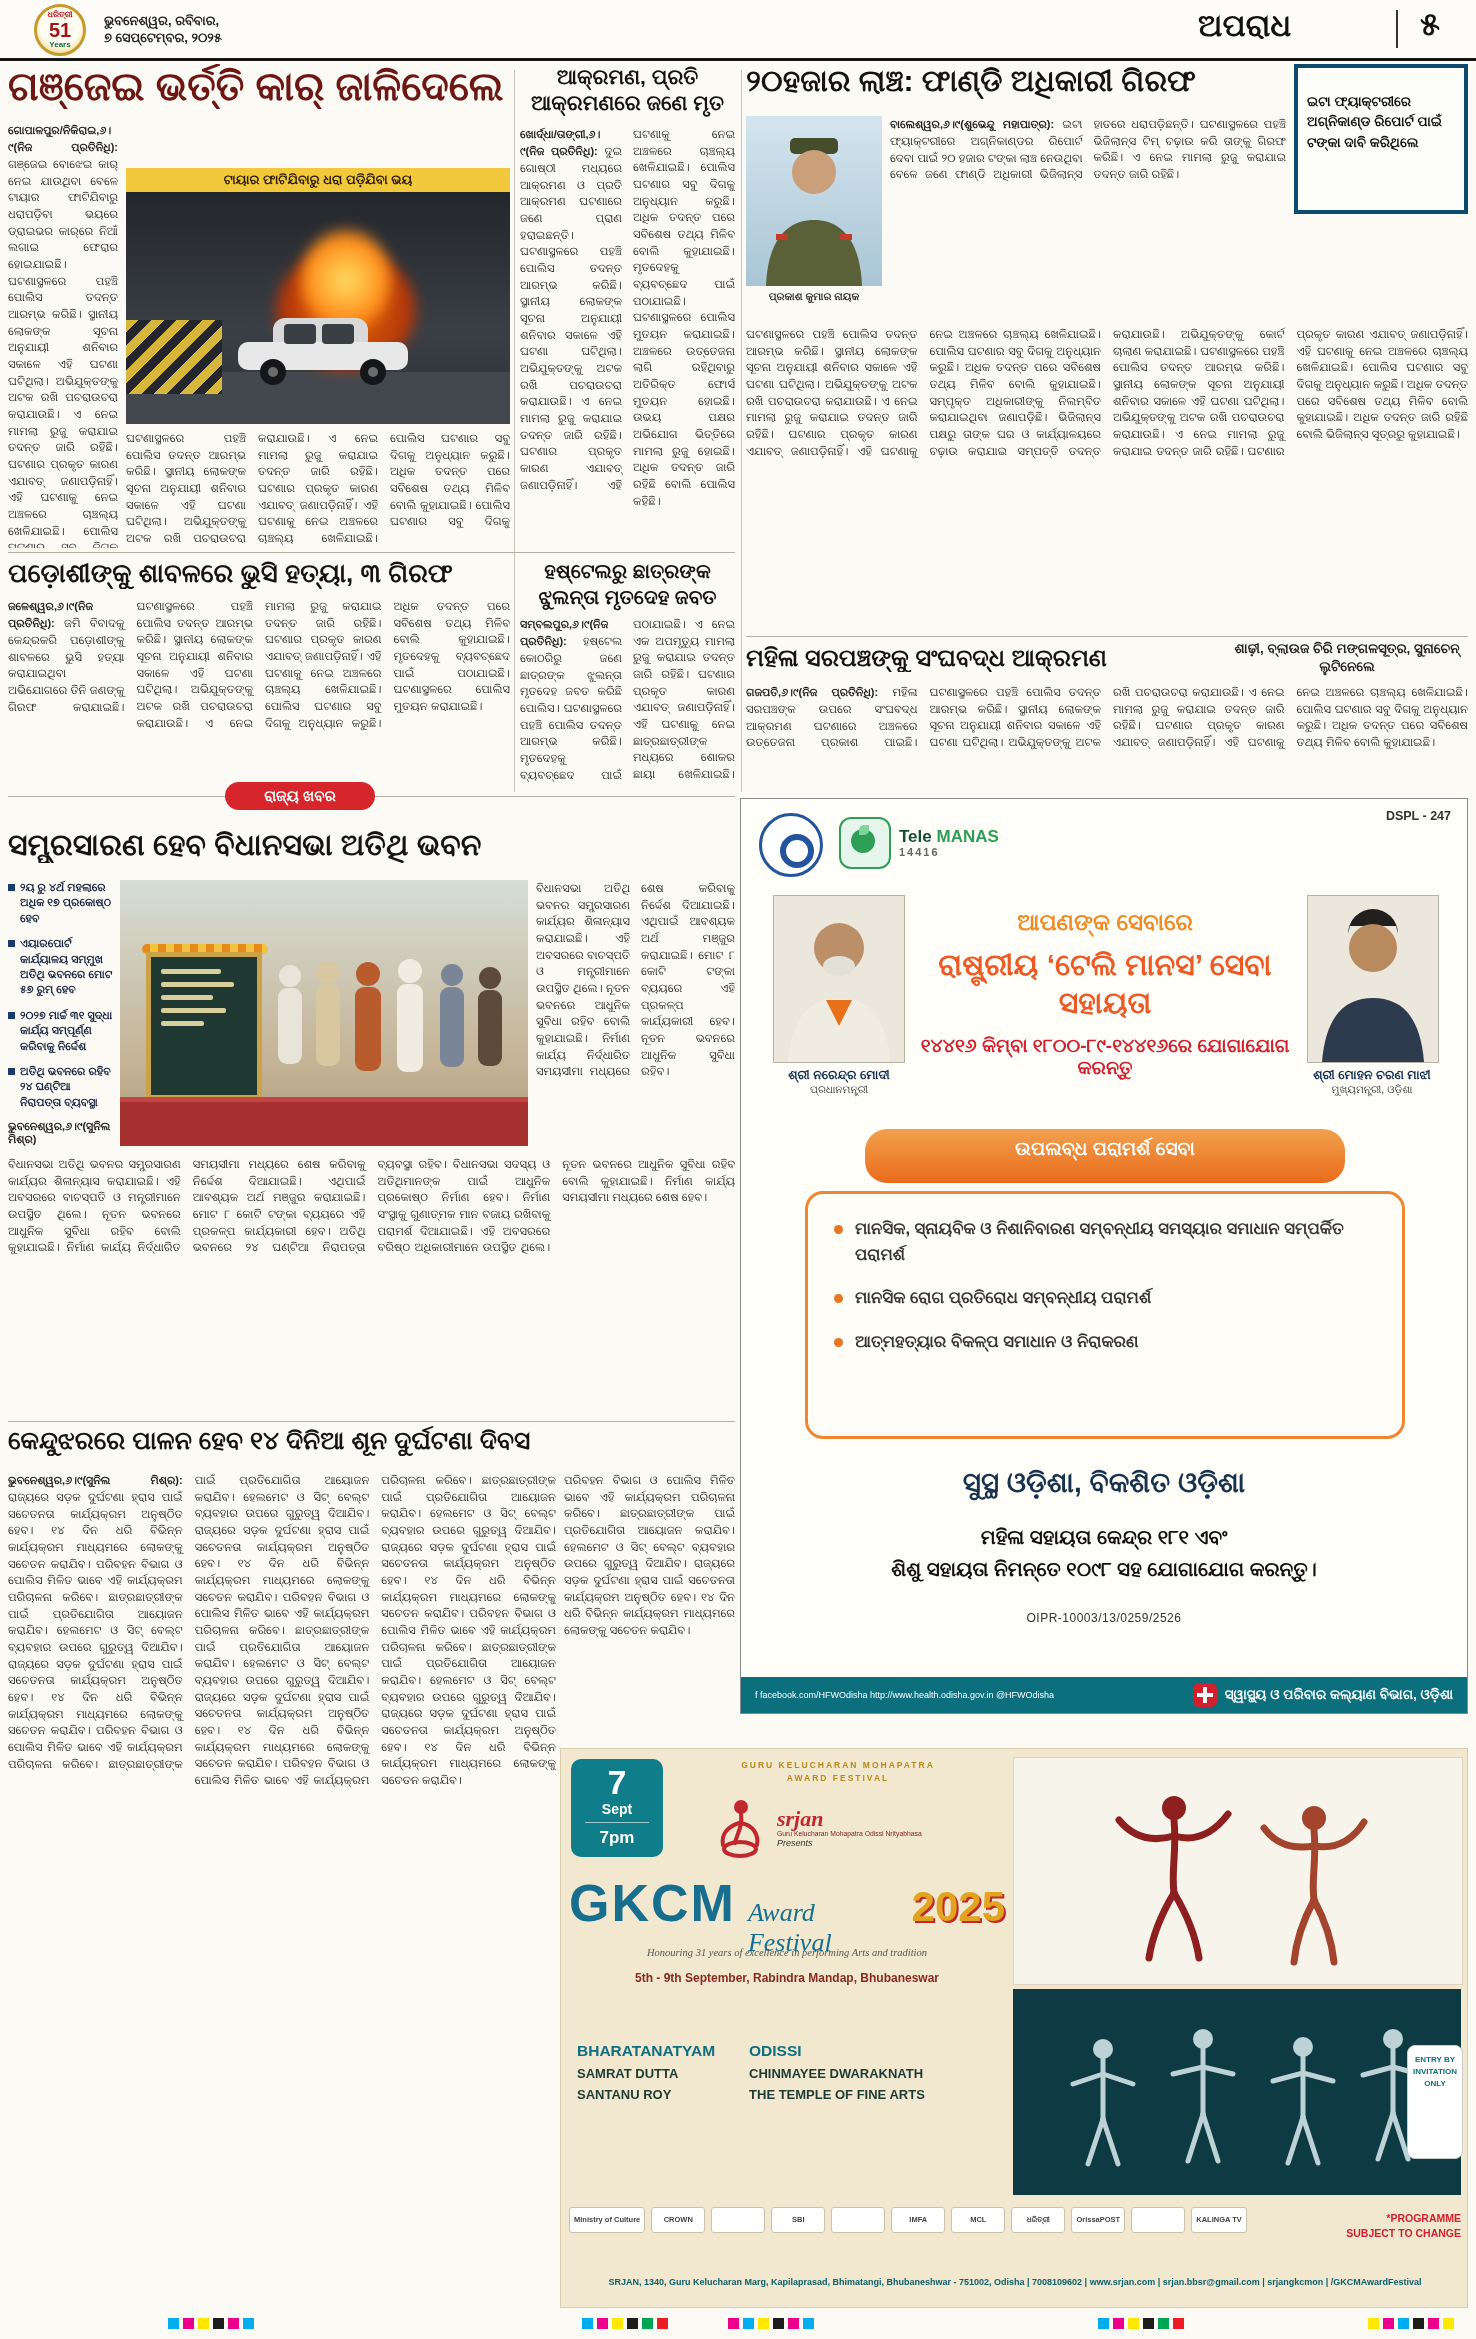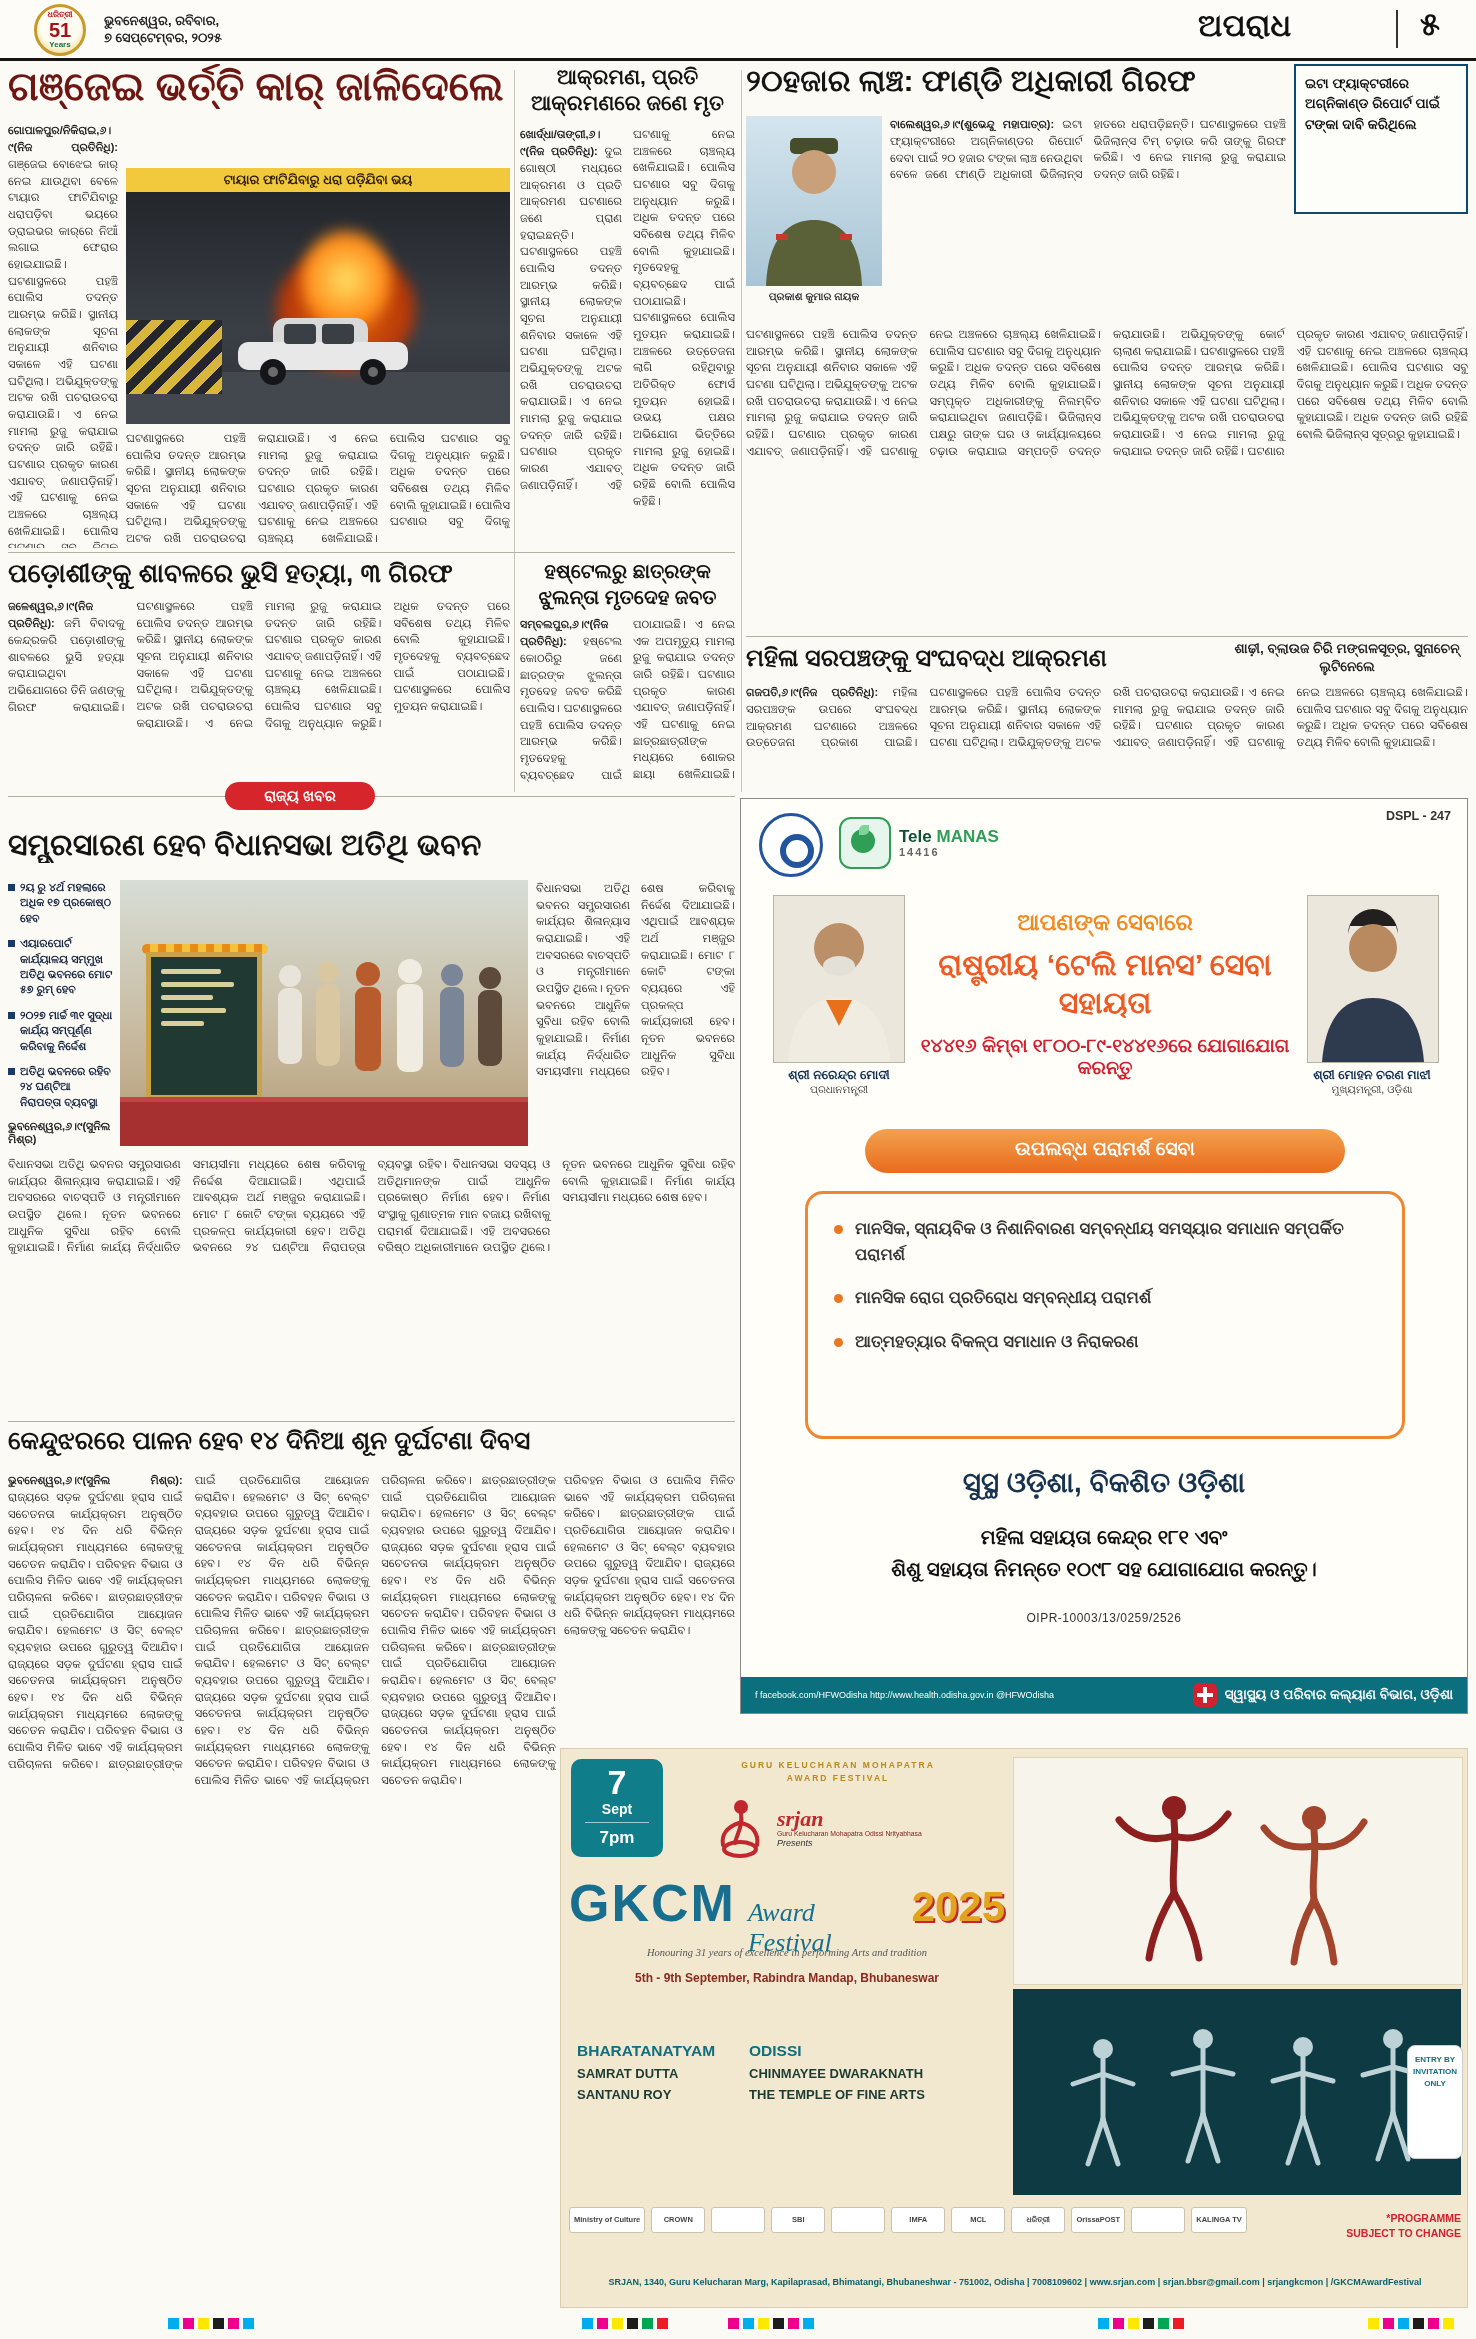--- a/index.html
+++ b/index.html
@@ -37,21 +37,21 @@
   .hlC{font-size:30px;white-space:nowrap;overflow:hidden;}
   .hlD{font-size:24px;white-space:nowrap;overflow:hidden;}
   .hlE{font-size:26px;white-space:nowrap;overflow:hidden;}
   .hlF{font-size:20px;line-height:1.3;text-align:center;}
   .hlG{font-size:30px;white-space:nowrap;overflow:hidden;}
   .hlH{font-size:25px;white-space:nowrap;overflow:hidden;}
   .deck{font-size:13.5px;font-weight:bold;line-height:1.35;text-align:center;color:#222;}
   .capbar{background:#f2c93c;color:#2a1a00;font-weight:bold;font-size:13px;text-align:center;
           line-height:24px;height:24px;overflow:hidden;}
   .photocap{font-size:10.5px;font-weight:bold;text-align:center;color:#333;}
-  .hibox{border:2px solid #0c4a6e;padding:8px 9px;font-size:13.5px;font-weight:bold;line-height:1.5;
+  .hibox{border:4px solid #0c4a6e;padding:24px 9px;font-size:13.5px;font-weight:bold;line-height:1.5;
          color:#101010;box-sizing:border-box;background:#fdfdfa;}
   .badge{background:#d6262c;color:#fff;font-weight:bold;font-size:15px;text-align:center;
          border-radius:15px;line-height:28px;z-index:3;}
   
   .gb{font-size:11px;font-weight:bold;line-height:1.4;margin-bottom:10px;color:#15233f;display:flex;}
   .gb .sq{width:7px;height:7px;background:#1a3a6b;margin:4px 5px 0 0;flex:none;}
   
   .ph{overflow:hidden;position:absolute;}
   .car-ph{background:linear-gradient(180deg,#23262b 0%,#3a3f46 60%,#2e3136 100%);}
   .car-road{position:absolute;left:0;bottom:0;width:100%;height:52px;background:#43474e;}
@@ -361,21 +361,21 @@
       <div>ଶ୍ରୀ ମୋହନ ଚରଣ ମାଝୀ</div>
       <div class="pm-sub">ମୁଖ୍ୟମନ୍ତ୍ରୀ, ଓଡ଼ିଶା</div>
     </div>
 
     <div class="abs tm-center" style="left:164px;top:110px;width:400px;">
       <div class="tm-tag">ଆପଣଙ୍କ ସେବାରେ</div>
       <div class="tm-title">ରାଷ୍ଟ୍ରୀୟ ‘ଟେଲି ମାନସ’ ସେବା ସହାୟତା</div>
       <div class="tm-phone">୧୪୪୧୬ କିମ୍ବା ୧୮୦୦-୮୯-୧୪୪୧୬ରେ ଯୋଗାଯୋଗ କରନ୍ତୁ</div>
     </div>
 
-    <div class="abs tm-pill" style="left:124px;top:330px;width:480px;height:44px;">ଉପଲବ୍ଧ ପରାମର୍ଶ ସେବା</div>
+    <div class="abs tm-pill" style="left:124px;top:330px;width:480px;height:54px;">ଉପଲବ୍ଧ ପରାମର୍ଶ ସେବା</div>
 
     <div class="abs tm-box" style="left:64px;top:392px;width:600px;height:248px;">
       <div class="tm-bullet">
           <span class="dot"></span>
           <span class="txt">ମାନସିକ, ସ୍ନାୟବିକ ଓ ନିଶାନିବାରଣ ସମ୍ବନ୍ଧୀୟ ସମସ୍ୟାର ସମାଧାନ ସମ୍ପର୍କିତ ପରାମର୍ଶ</span>
         </div>
       <div class="tm-bullet">
           <span class="dot"></span>
           <span class="txt">ମାନସିକ ରୋଗ ପ୍ରତିରୋଧ ସମ୍ବନ୍ଧୀୟ ପରାମର୍ଶ</span>
         </div>

